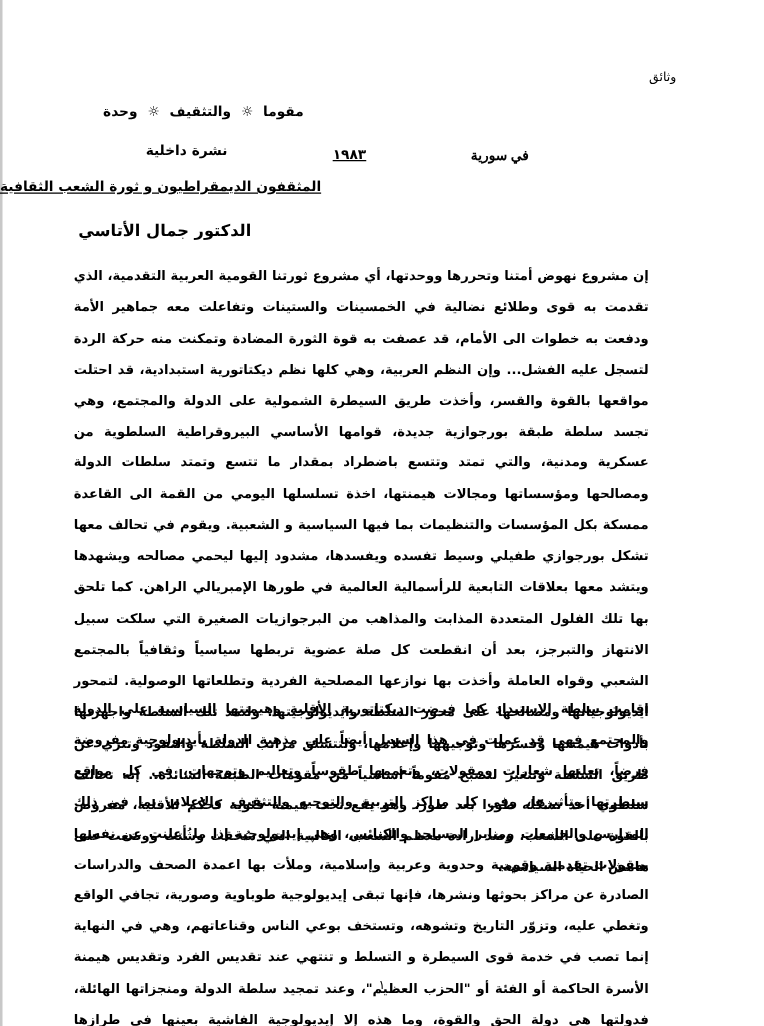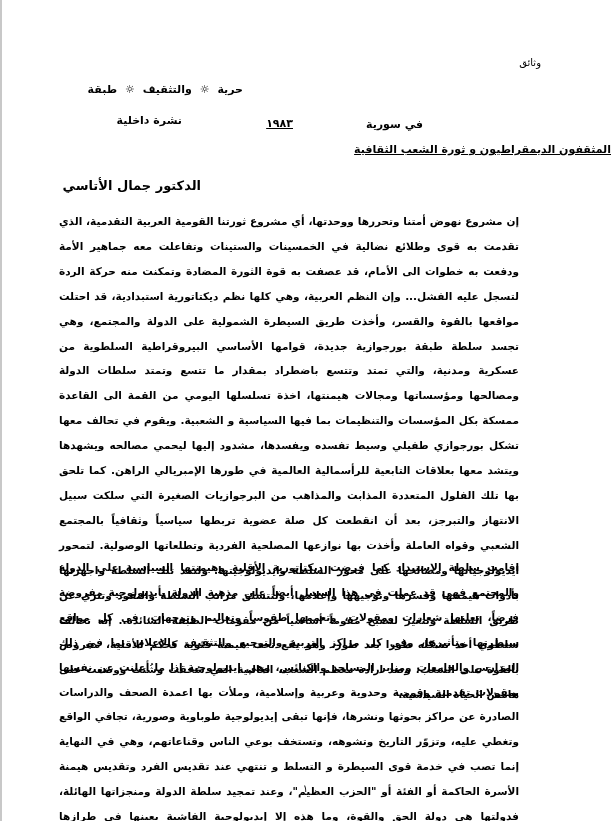--- a/index.html
+++ b/index.html
@@ -37,28 +37,28 @@
     }
     .row {
       position: absolute;
       font-weight: bold;
       font-size: 11px;
       white-space: nowrap;
     }
     .party { right: 92px; top: 83px; }
     .motto { right: 368px; top: 83px; }
     .motto .sun { font-weight: normal; font-size: 11px; margin: 0 4px; }
-    .country { right: 188px; top: 118px; }
+    .country { right: 188px; top: 118px; font-family: Liberation Serif, serif; }
     .year { right: 318px; top: 117px; text-decoration: underline; letter-spacing: 2px; }
     .bulletin { right: 429px; top: 114px; }
     .title {
       position: absolute;
       right: 0; left: 0;
       top: 143px;
-      text-align: right;
+      text-align: left;
       font-weight: bold;
       font-size: 11px;
     }
     .title span { text-decoration: underline; }
     .author { right: 410px; top: 178px; font-weight: bold; font-size: 13px; }
 
     .body-text {
       position: absolute;
       right: 80px;
       width: 460px;
@@ -83,25 +83,25 @@
 <body>
 
 <div class="left-border"></div>
 
 <div class="page">
 
   <div class="label-top">وثائق</div>
 
 
   <div class="row motto">
-    <span>حرية</span>
+    <span>مقوما</span>
     <span class="sun">☼</span>
     <span>والتثقيف</span>
     <span class="sun">☼</span>
-    <span>طبقة</span>
+    <span>وحدة</span>
   </div>
 
   <div class="row country">في سورية</div>
   <div class="row year">١٩٨٣</div>
   <div class="row bulletin">نشرة داخلية</div>
 
   <div class="title">
     <span>المثقفون الديمقراطيون و ثورة الشعب الثقافية</span>
   </div>
 

